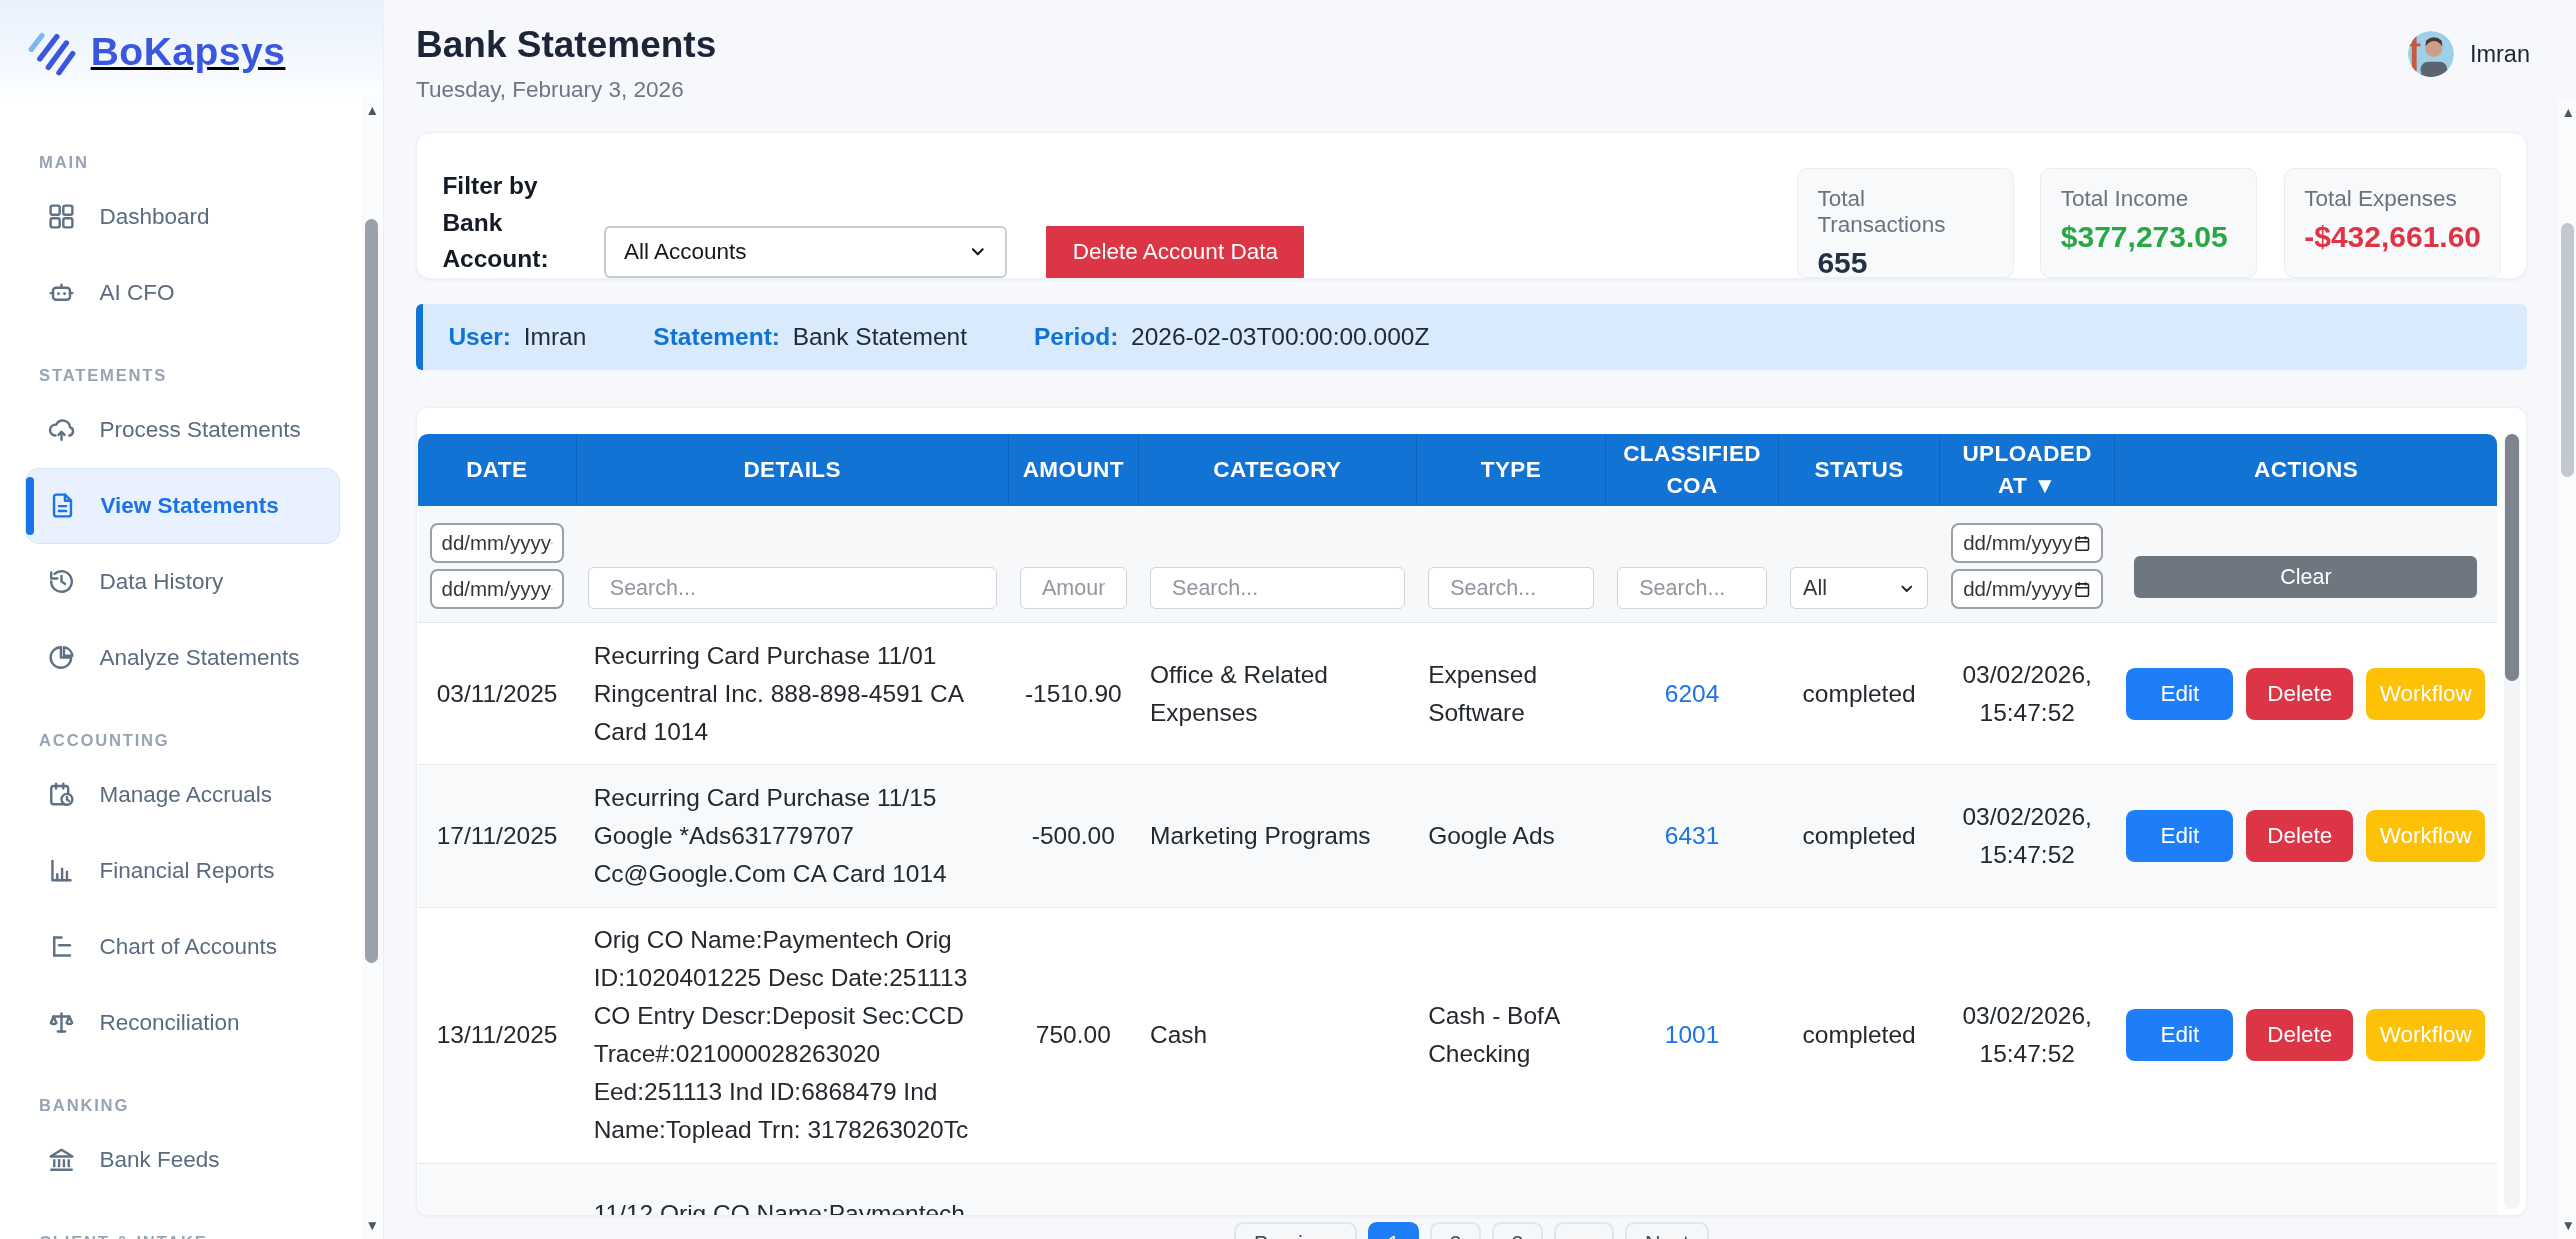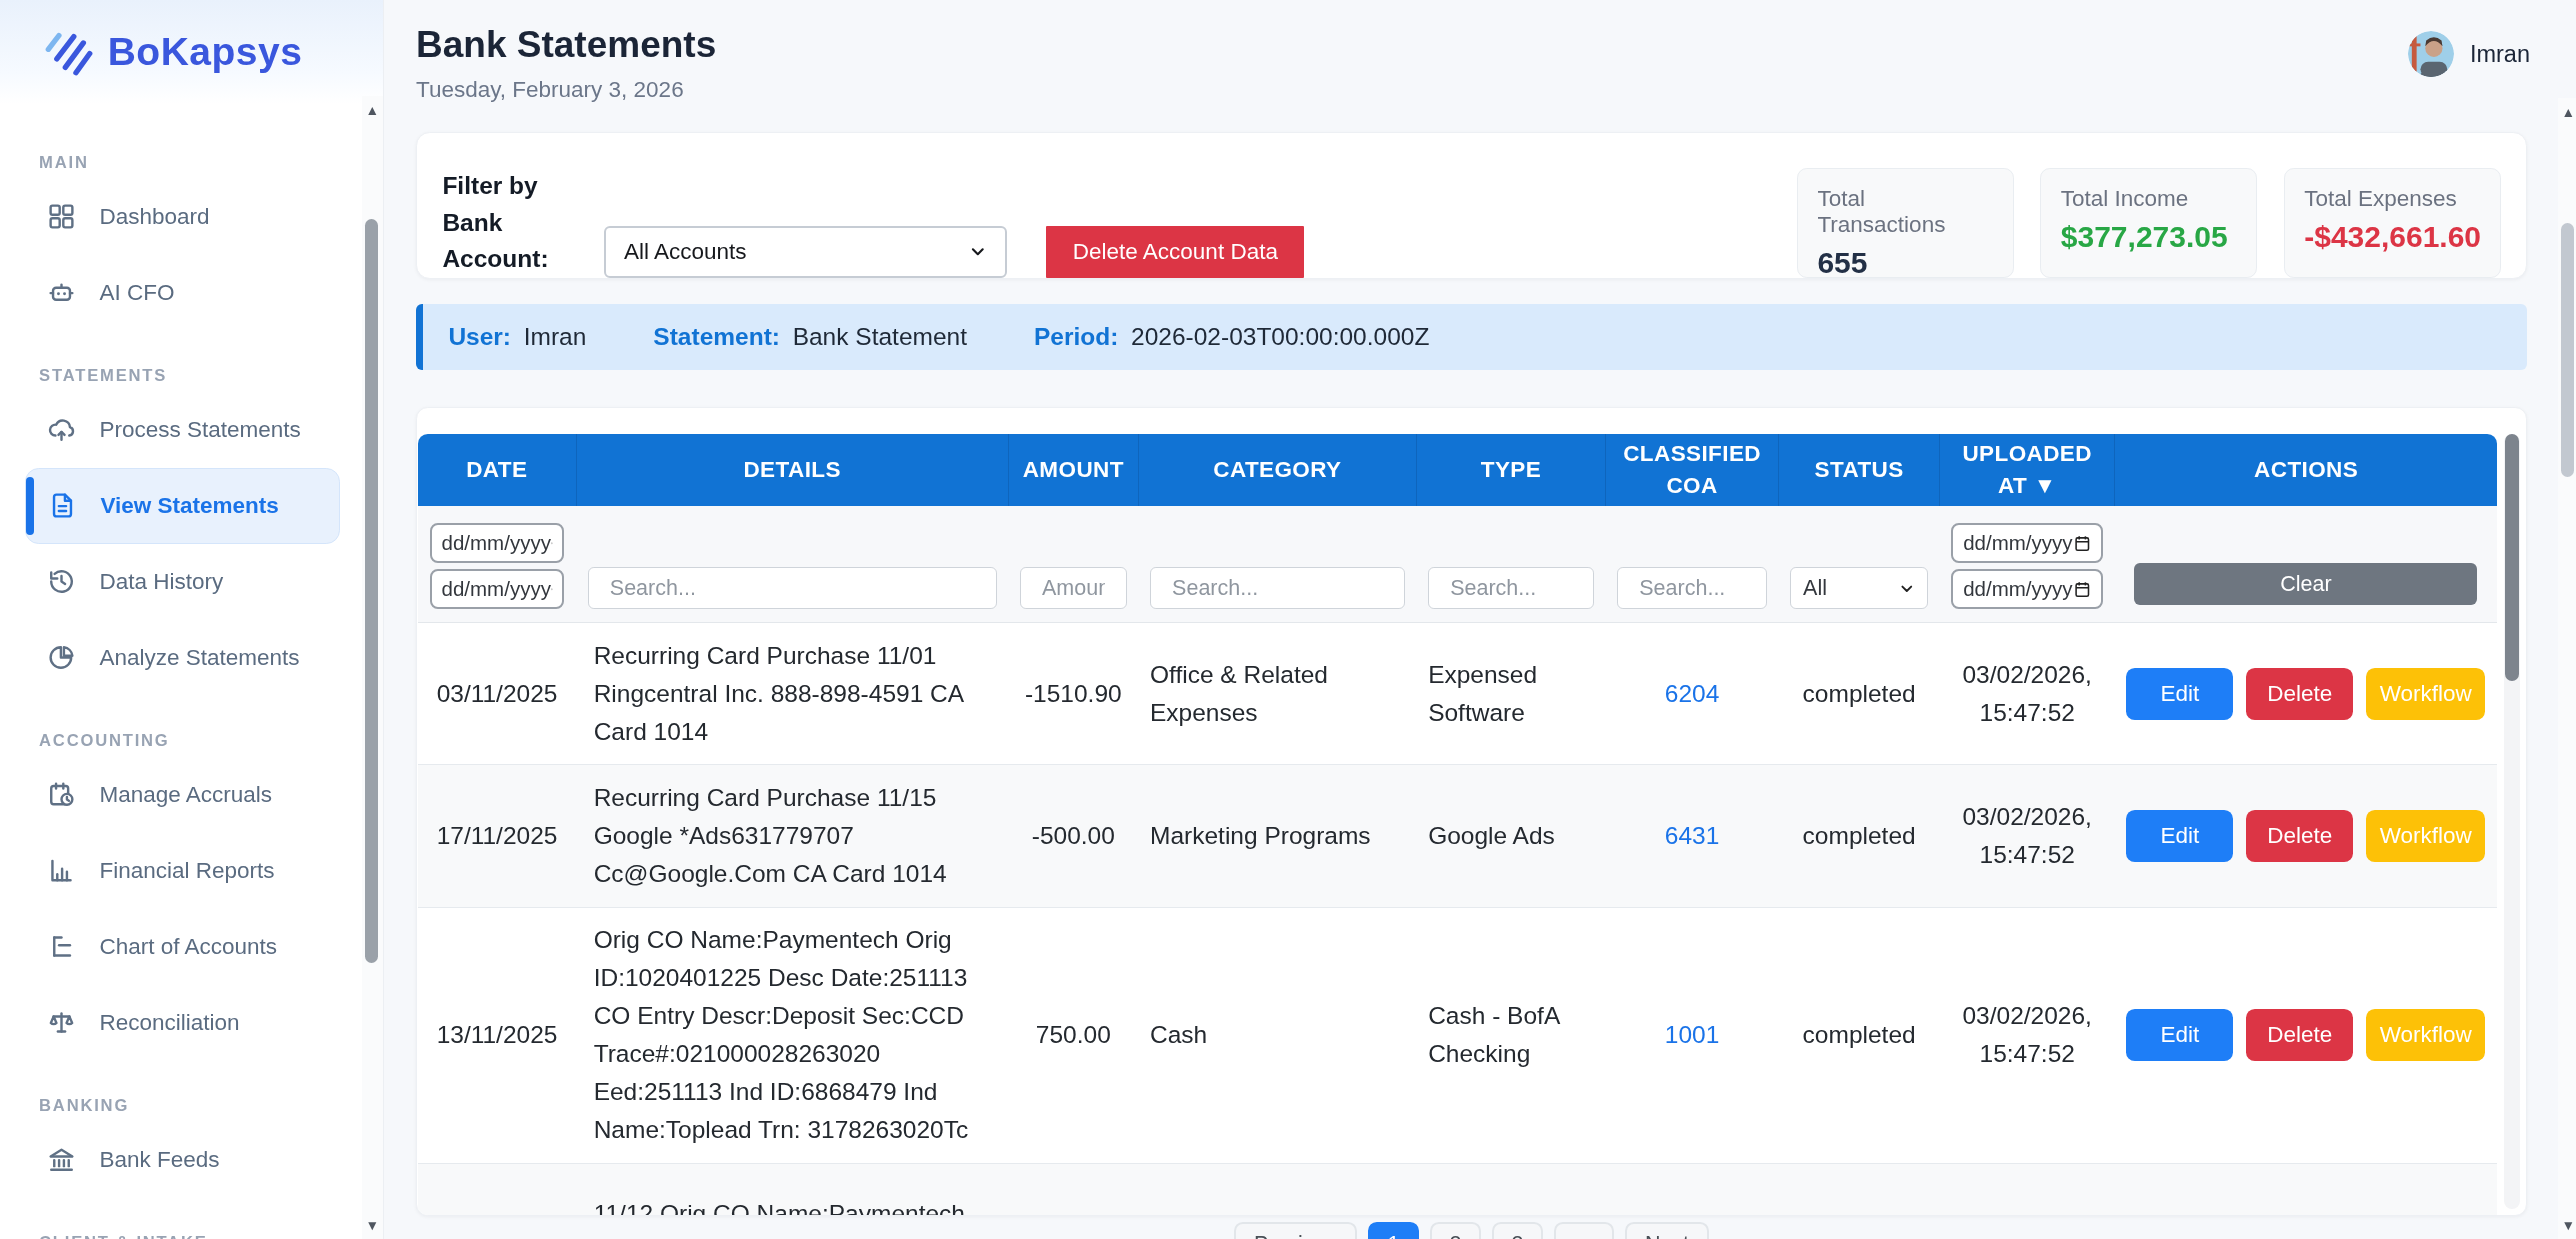--- a/index.html
+++ b/index.html
@@ -1,22 +1,22 @@
 <!DOCTYPE html>
 <html><head>
 <meta charset="utf-8">
 <style>
   * { margin:0; padding:0; box-sizing:border-box; }
   html,body { width:2576px; height:1240px; overflow:hidden; }
   body { font-family:"Liberation Sans", sans-serif; background:#f6f8fb; display:flex; position:relative; }
 
   
   .sidebar { width:384px; flex:0 0 384px; background:#ffffff; position:relative; border-right:1px solid #eceff3; height:1240px; }
-  .logo-area { height:104px; display:flex; align-items:center; padding-left:43px; gap:13.7px;
-               background:linear-gradient(180deg,#e9f1fc 0%,#f6faff 70%,#ffffff 100%); }
+  .logo-area { height:104px; display:flex; align-items:center; padding-left:26px; gap:13.7px;
+               background:linear-gradient(180deg,#e9f1fc 0%,#f6faff 70%,#ffffff 100%);text-decoration:underline; }
   .logo-text { font-size:39px; font-weight:700; color:#3a57dd; letter-spacing:0.5px; }
   .nav { padding:49px 43px 0 25.4px; }
   .section-label { font-size:16.6px; font-weight:700; letter-spacing:1.8px; color:#98a3b3; margin:35px 0 5.9px 13.7px; }
   .section-label.first { margin-top:0; }
   .nav-item { height:76px; display:flex; align-items:center; gap:23.5px; padding-left:21.5px; color:#5a6b80; font-size:22.5px; cursor:pointer; border-radius:13.7px; position:relative; }
   .nav-item svg { width:29px; height:29px; flex:0 0 29px; }
   .nav-item.active { background:#e8f1fd; border:1px solid #d4e5fb; color:#1a73e8; font-weight:700; }
   .nav-item.active::before { content:""; position:absolute; left:0; top:7.8px; bottom:7.8px; width:7.8px; border-radius:5.9px; background:#1a73e8; }
   .nav-item.active svg { stroke:#1a73e8; }
 
@@ -76,21 +76,21 @@
   .date-input { height:40px; background:#fff; border:2px solid #9aa0a8; border-radius:7.8px; display:flex; align-items:center;
                 justify-content:space-between; padding:0 9.8px; font-size:20.5px; color:#33373d; margin:5.9px auto 0; width:calc(100% - 3.9px); cursor:text; }
   .date-input svg { width:18.6px; height:18.6px; }
   .f-input { width:calc(100% - 3.9px); height:42px; border:1px solid #cfd4da; border-radius:5.9px; padding:0 21px; font-size:21.5px;
              font-family:inherit; color:#333; display:block; margin:0 auto; background:#fff; }
   .f-input::placeholder { color:#8f969f; }
   .f-select { width:calc(100% - 3.9px); height:42px; border:1px solid #cfd4da; border-radius:5.9px; background:#fff; margin:0 auto;
               display:flex; align-items:center; justify-content:space-between; padding:0 11.7px; font-size:21.5px; color:#33373d; cursor:pointer; }
   .f-select svg { width:17.6px; height:17.6px; }
   .btn-clear { width:calc(100% - 19.6px); height:42px; background:#6e7680; border:none; border-radius:5.9px; color:#fff;
-               font-size:21.5px; font-family:inherit; display:block; margin:4px auto; cursor:pointer; }
+               font-size:21.5px; font-family:inherit; display:block; margin:11px auto; cursor:pointer; }
 
   tbody td { font-size:24.5px; color:#24292f; border-bottom:1px solid #e6eaee; vertical-align:middle; padding:13.7px 11.7px; line-height:38px; }
   tbody tr.alt td { background:#f8f9fa; }
   td.al-c { text-align:center; }
   td.cell-details { padding-left:17.6px; padding-right:25.4px; }
   a.coa-link { color:#1a73e8; text-decoration:none; }
   .row-actions { display:flex; justify-content:space-between; gap:12.7px; }
   .btn-act { height:52px; border:none; border-radius:8.8px; color:#fff; font-size:22.5px; font-family:inherit; cursor:pointer; }
   .btn-edit { background:#1e7ef7; width:107px; }
   .btn-del { background:#dc3545; width:107px; }

